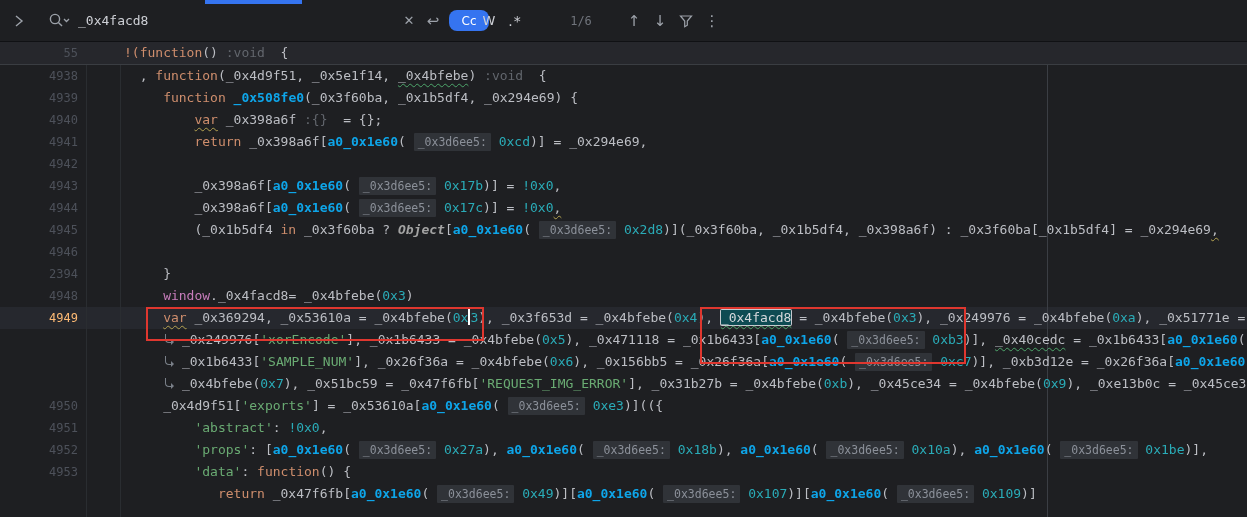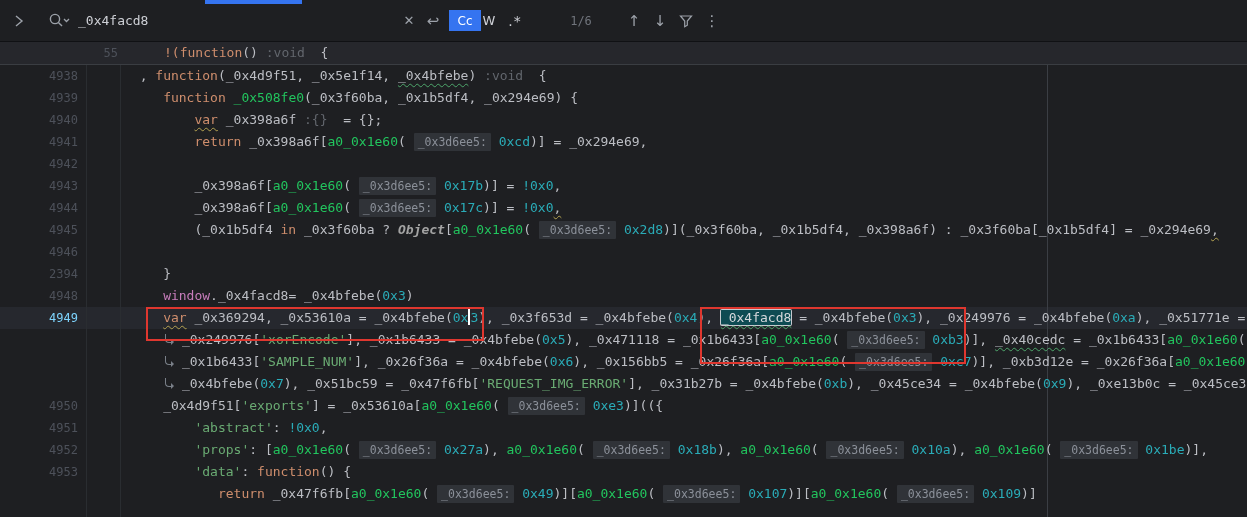--- a/index.html
+++ b/index.html
@@ -12,48 +12,48 @@
   .sb{position:absolute;top:0;height:41px;display:flex;align-items:center;justify-content:center;
       color:#9da2aa;font-family:"DejaVu Sans",sans-serif;font-size:14px;cursor:default;}
   .sb svg{display:block;}
   #sb-expand{left:6px;width:26px;}
   #sb-search{left:44px;width:30px;}
   #sb-query{left:78px;width:300px;justify-content:flex-start;}
   #sb-query input{background:transparent;border:none;outline:none;color:#ced0d6;
       font-family:"DejaVu Sans Mono",monospace;font-size:13px;width:100%;padding:0;}
   #sb-clear{left:398px;width:22px;font-size:13px;}
   #sb-newline{left:421px;width:24px;font-size:15px;}
-  #sb-case{left:449px;top:10px;height:21px;width:32px;background:#3574f0;border-radius:0;
+  #sb-case{left:449px;top:10px;height:21px;width:40px;background:#3574f0;border-radius:8px;
       color:#fff;font-size:12px;}
   #sb-words{left:477px;width:24px;color:#ced0d6;font-size:13px;}
   #sb-regex{left:503px;width:24px;color:#ced0d6;font-size:14px;letter-spacing:1px;}
   #sb-count{left:556px;width:50px;color:#70747c;font-size:12px;font-family:"DejaVu Sans Mono",monospace;}
   #sb-prev{left:622px;width:24px;font-size:15px;}
   #sb-next{left:648px;width:24px;font-size:15px;}
   #sb-filter{left:674px;width:24px;}
   #sb-more{left:700px;width:24px;font-size:15px;}
   
   .editor{position:absolute;top:42px;left:0;right:0;bottom:0;background:#1e1f22;}
   .vguide{position:absolute;top:0;bottom:0;width:1px;z-index:2;}
   .vg-gutter1{left:86px;background:#2a2d31;}
   .vg-gutter2{left:120px;background:#2a2d31;}
   .vg-margin{left:1047px;background:#3b3e44;}
-  .sticky{position:relative;background:#26272c;border-bottom:1px solid #3a3d42;z-index:3;padding-left:40px;}
+  .sticky{position:relative;background:#26272c;border-bottom:1px solid #3a3d42;z-index:3;}
   .lines{position:relative;}
   .row{position:relative;height:22px;display:flex;white-space:pre;}
   .row.current{background:#26282e;}
   .ln{flex:none;width:78px;text-align:right;color:#4d515a;font-size:12px;line-height:22px;
       padding-right:0;box-sizing:border-box;}
-  .row.current .ln{color:#7dd3fc;}
+  .row.current .ln{color:#fdba74;}
   .gap{flex:none;width:34px;}
   .code{flex:none;font-size:13px;line-height:22px;white-space:pre;position:relative;z-index:3;margin-left:12px;}
   
   .t-d{color:#bcbec4;}
   .t-k{color:#cf8e6d;}
-  .t-f{color:#22c55e;}
+  .t-f{color:#0ea5e9;font-weight:bold;}
   .t-s{color:#6aab73;}
   .t-n{color:#2aacb8;}
   .t-g{color:#62666d;}
   .t-w{color:#c77dbb;}
   .t-wi{color:#a3a3a3;font-style:italic;font-weight:bold;}
   .t-p{background:#303338;color:#8b9099;border-radius:1px;padding:2px 4px;font-size:11.5px;}
   .t-match{background:#0e4b53;color:#d6d8dc;box-shadow:0 0 0 1px #c6cacf;border-radius:1px;}
   .t-caret{display:inline-block;width:0;height:16px;border-left:2px solid #ffffff;vertical-align:-3px;}
   .ug{text-decoration:underline;text-decoration-style:wavy;text-decoration-color:#4da66b;
       text-decoration-thickness:1px;text-underline-offset:3px;}

